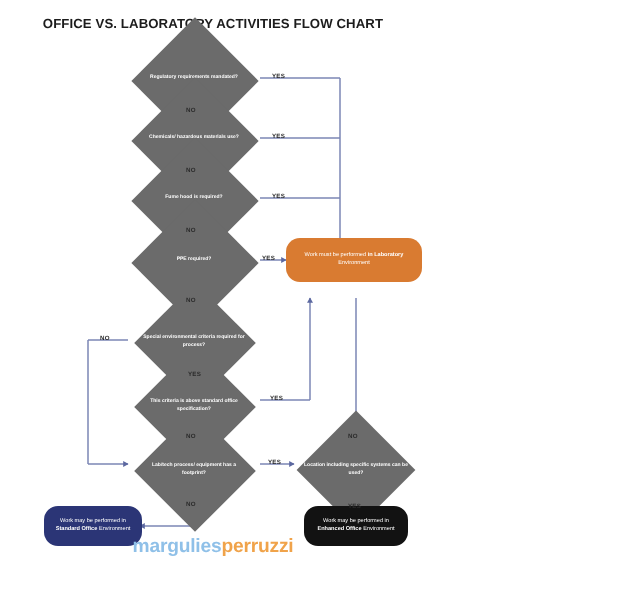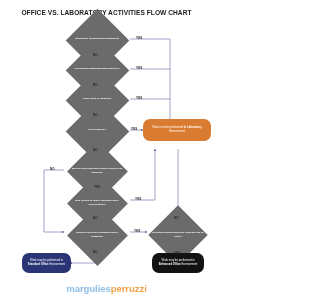--- a/index.html
+++ b/index.html
@@ -88,21 +88,21 @@
     font-weight: bold;
     color: #2b2b2b;
     white-space: nowrap;
     letter-spacing: 0.1px;
   }
 
   
   #logo {
     position: absolute;
     left: 0;
-    top: 283px;
+    top: 268px;
     width: 213px;
     text-align: center;
     font-size: 9.6px;
     font-weight: bold;
     letter-spacing: -0.1px;
   }
   #logo .logo-a { color: #8fc0e8; }
   #logo .logo-b { color: #f0a34a; }
 </style>
 </head>

